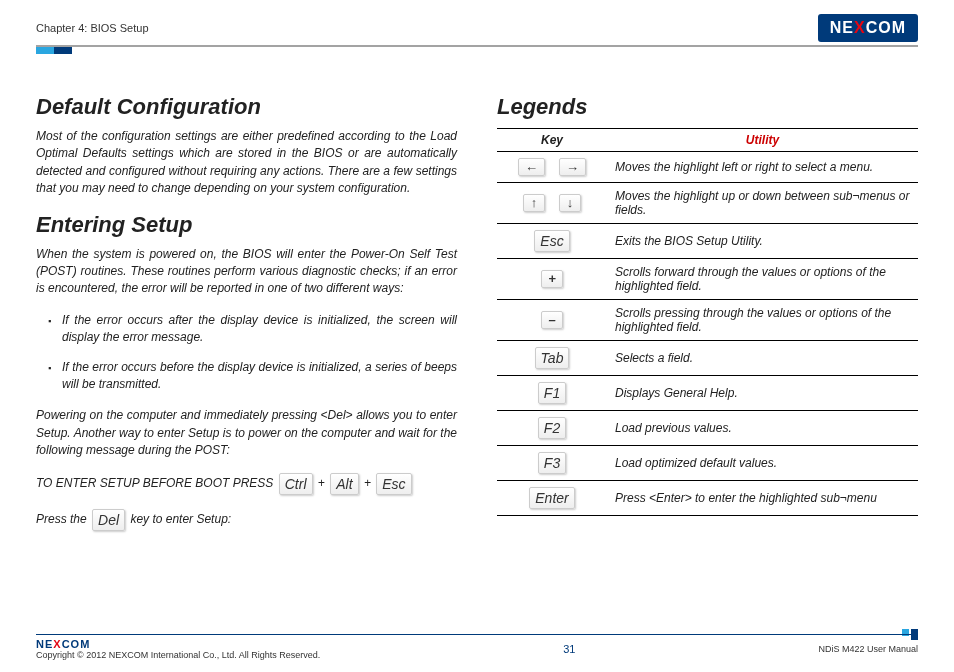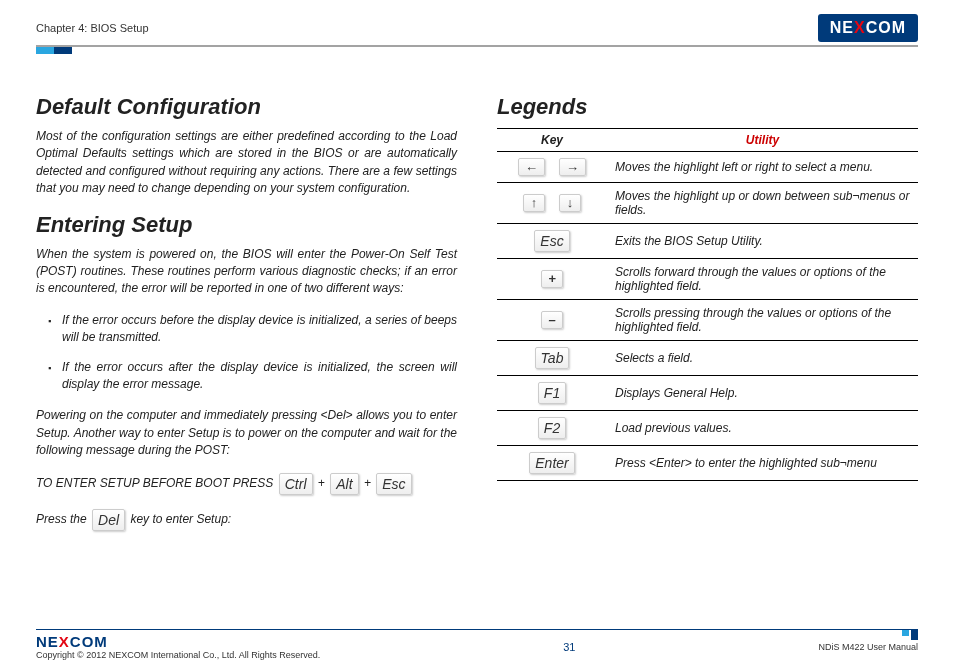--- a/index.html
+++ b/index.html
@@ -120,21 +120,21 @@
     display: flex;
     justify-content: space-between;
     align-items: center;
     font-size: 9px;
     color: #333;
   }
   .footer .logo-small {
     background: transparent;
     color: #003a7a;
     font-weight: bold;
-    font-size: 15px;
+    font-size: 11px;
     letter-spacing: 1px;
   }
   .footer .logo-small .x { color: #e30613; }
   .footer .mid { flex:1; text-align:center; font-weight:normal; color:#003a7a; font-size:11px; }
   .footer-accent {
     position:absolute; right:36px; bottom:32px; display:flex;
   }
   .footer-accent .s1{width:7px;height:7px;background:#2aa6e0;margin-left:2px;}
   .footer-accent .s2{width:7px;height:11px;background:#003a7a;margin-left:2px;}
 </style>
@@ -156,22 +156,22 @@
 
 <div class="columns">
   <div class="col">
     <h1>Default Configuration</h1>
     <p class="para justify">Most of the configuration settings are either predefined according to the Load Optimal Defaults settings which are stored in the BIOS or are automatically detected and configured without requiring any actions. There are a few settings that you may need to change depending on your system configuration.</p>
 
     <h1>Entering Setup</h1>
     <p class="para justify">When the system is powered on, the BIOS will enter the Power-On Self Test (POST) routines. These routines perform various diagnostic checks; if an error is encountered, the error will be reported in one of two different ways:</p>
 
     <ul class="bullets">
+      <li>If the error occurs after the display device is initialized, the screen will display the error message.</li>
       <li>If the error occurs before the display device is initialized, a series of beeps will be transmitted.</li>
-      <li>If the error occurs after the display device is initialized, the screen will display the error message.</li>
     </ul>
 
     <p class="para justify">Powering on the computer and immediately pressing &lt;Del&gt; allows you to enter Setup. Another way to enter Setup is to power on the computer and wait for the following message during the POST:</p>
 
     <div class="setup-line">
       <span>TO ENTER SETUP BEFORE BOOT PRESS</span>
       <span class="keycap">Ctrl</span>
       <span>+</span>
       <span class="keycap">Alt</span>
       <span>+</span>
@@ -240,20 +240,26 @@
             <td>Displays General Help.</td>
           </tr>
           <tr>
             <td class="keycol"><span class="keygroup">
                 <span class="keycap">F2</span>
               </span></td>
             <td>Load previous values.</td>
           </tr>
           <tr>
             <td class="keycol"><span class="keygroup">
+                <span class="keycap">F3</span>
+              </span></td>
+            <td>Load optimized default values.</td>
+          </tr>
+          <tr>
+            <td class="keycol"><span class="keygroup">
                 <span class="keycap">Enter</span>
               </span></td>
             <td>Press &lt;Enter&gt; to enter the highlighted sub¬menu</td>
           </tr>
         </tbody>
     </table>
   </div>
 </div>
 
 <div class="footer-accent">

